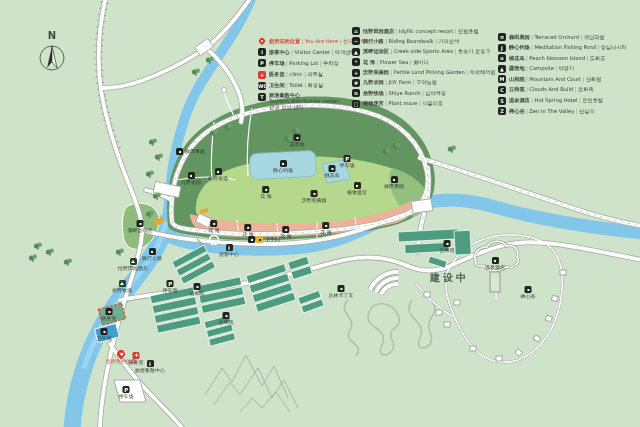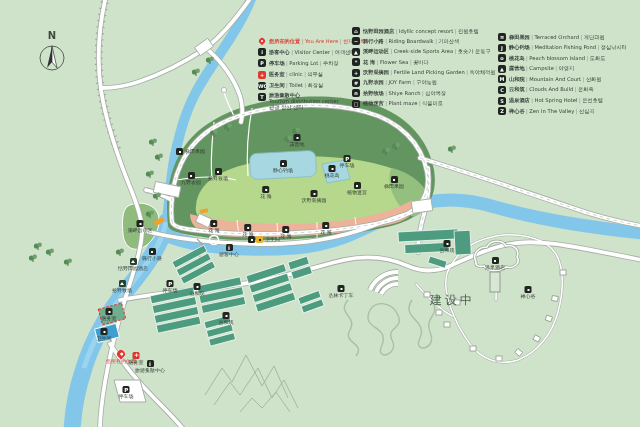--- a/index.html
+++ b/index.html
@@ -43,21 +43,21 @@
   .ml-icon.lodge::after{content:"";left:1.5px;top:2px;width:0;height:0;background:none;border-left:2px solid transparent;border-right:2px solid transparent;border-bottom:3.5px solid #fff;}
   .ml-icon.toilet-b{background:#20251f;}
   .ml-icon.toilet-y{background:#e8b325;}
   .ml-icon.toilet-y::after{background:#20251f;}
   .ml-pin{width:8px;height:8px;border-radius:50% 50% 50% 0;background:#e0392d;transform:rotate(-45deg);position:relative;box-shadow:0 0 0 .5px #fff;}
   .ml-pin::after{content:"";position:absolute;left:2.5px;top:2.5px;width:3px;height:3px;border-radius:50%;background:#fff;}
   .ml-text{font-size:5px;color:#2e372f;white-space:nowrap;line-height:1.1;}
   .ml-text.red{color:#e0392d;}
   .icon-pair{display:flex;gap:1px;}
   
-  #construction-label{position:absolute;z-index:3;font-weight:normal;font-size:12px;letter-spacing:3px;color:#49604c;margin-top:21px;}
+  #construction-label{position:absolute;z-index:3;font-weight:bold;font-size:10px;letter-spacing:3px;color:#49604c;}
   #compass-n{position:absolute;z-index:3;font-size:10px;font-weight:bold;color:#3f4a40;transform:translate(-50%,0);}
 </style>
 </head>
 <body>
 
 <div id="stage">
 
   <svg id="map-svg" width="640" height="427" viewBox="0 0 640 427">
     <defs>
       <path id="rA" d="M106,-4 C98,30 97,62 101,90 C106,122 118,158 132,192 C139,210 142,222 142,230 C142,248 134,270 126,296 C118,322 110,352 105,382 C102,400 100,414 100,430"></path>

